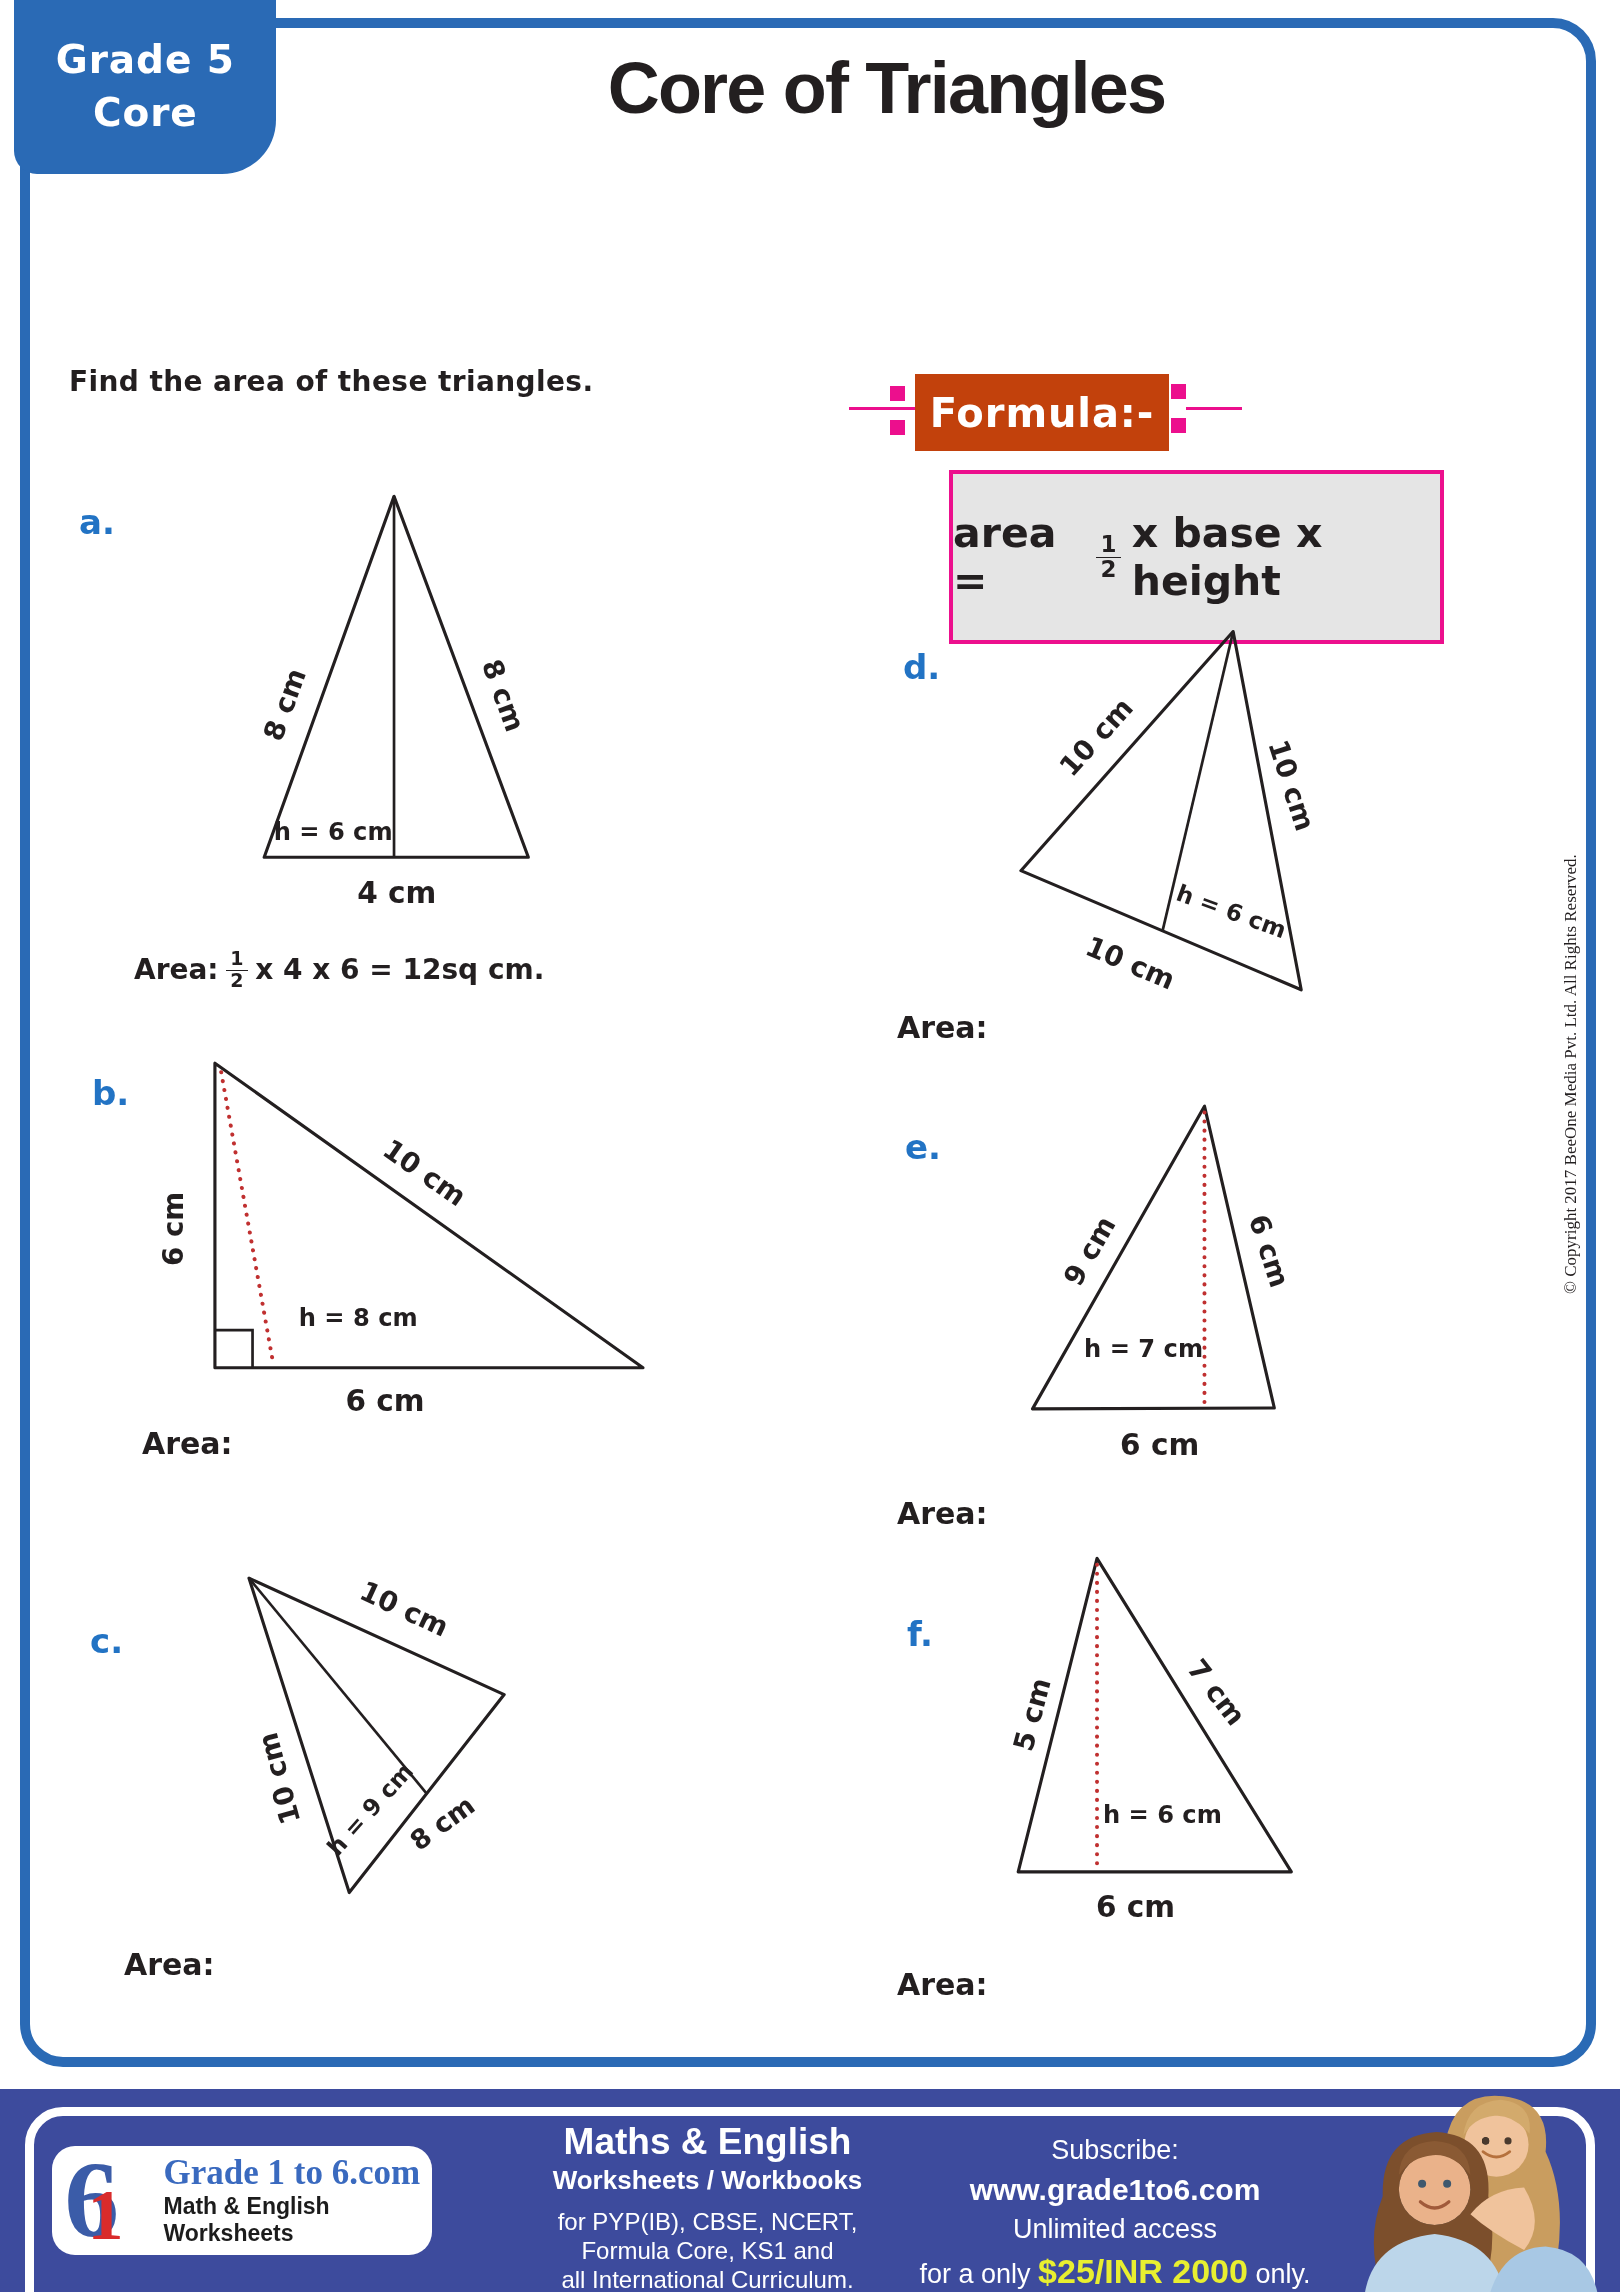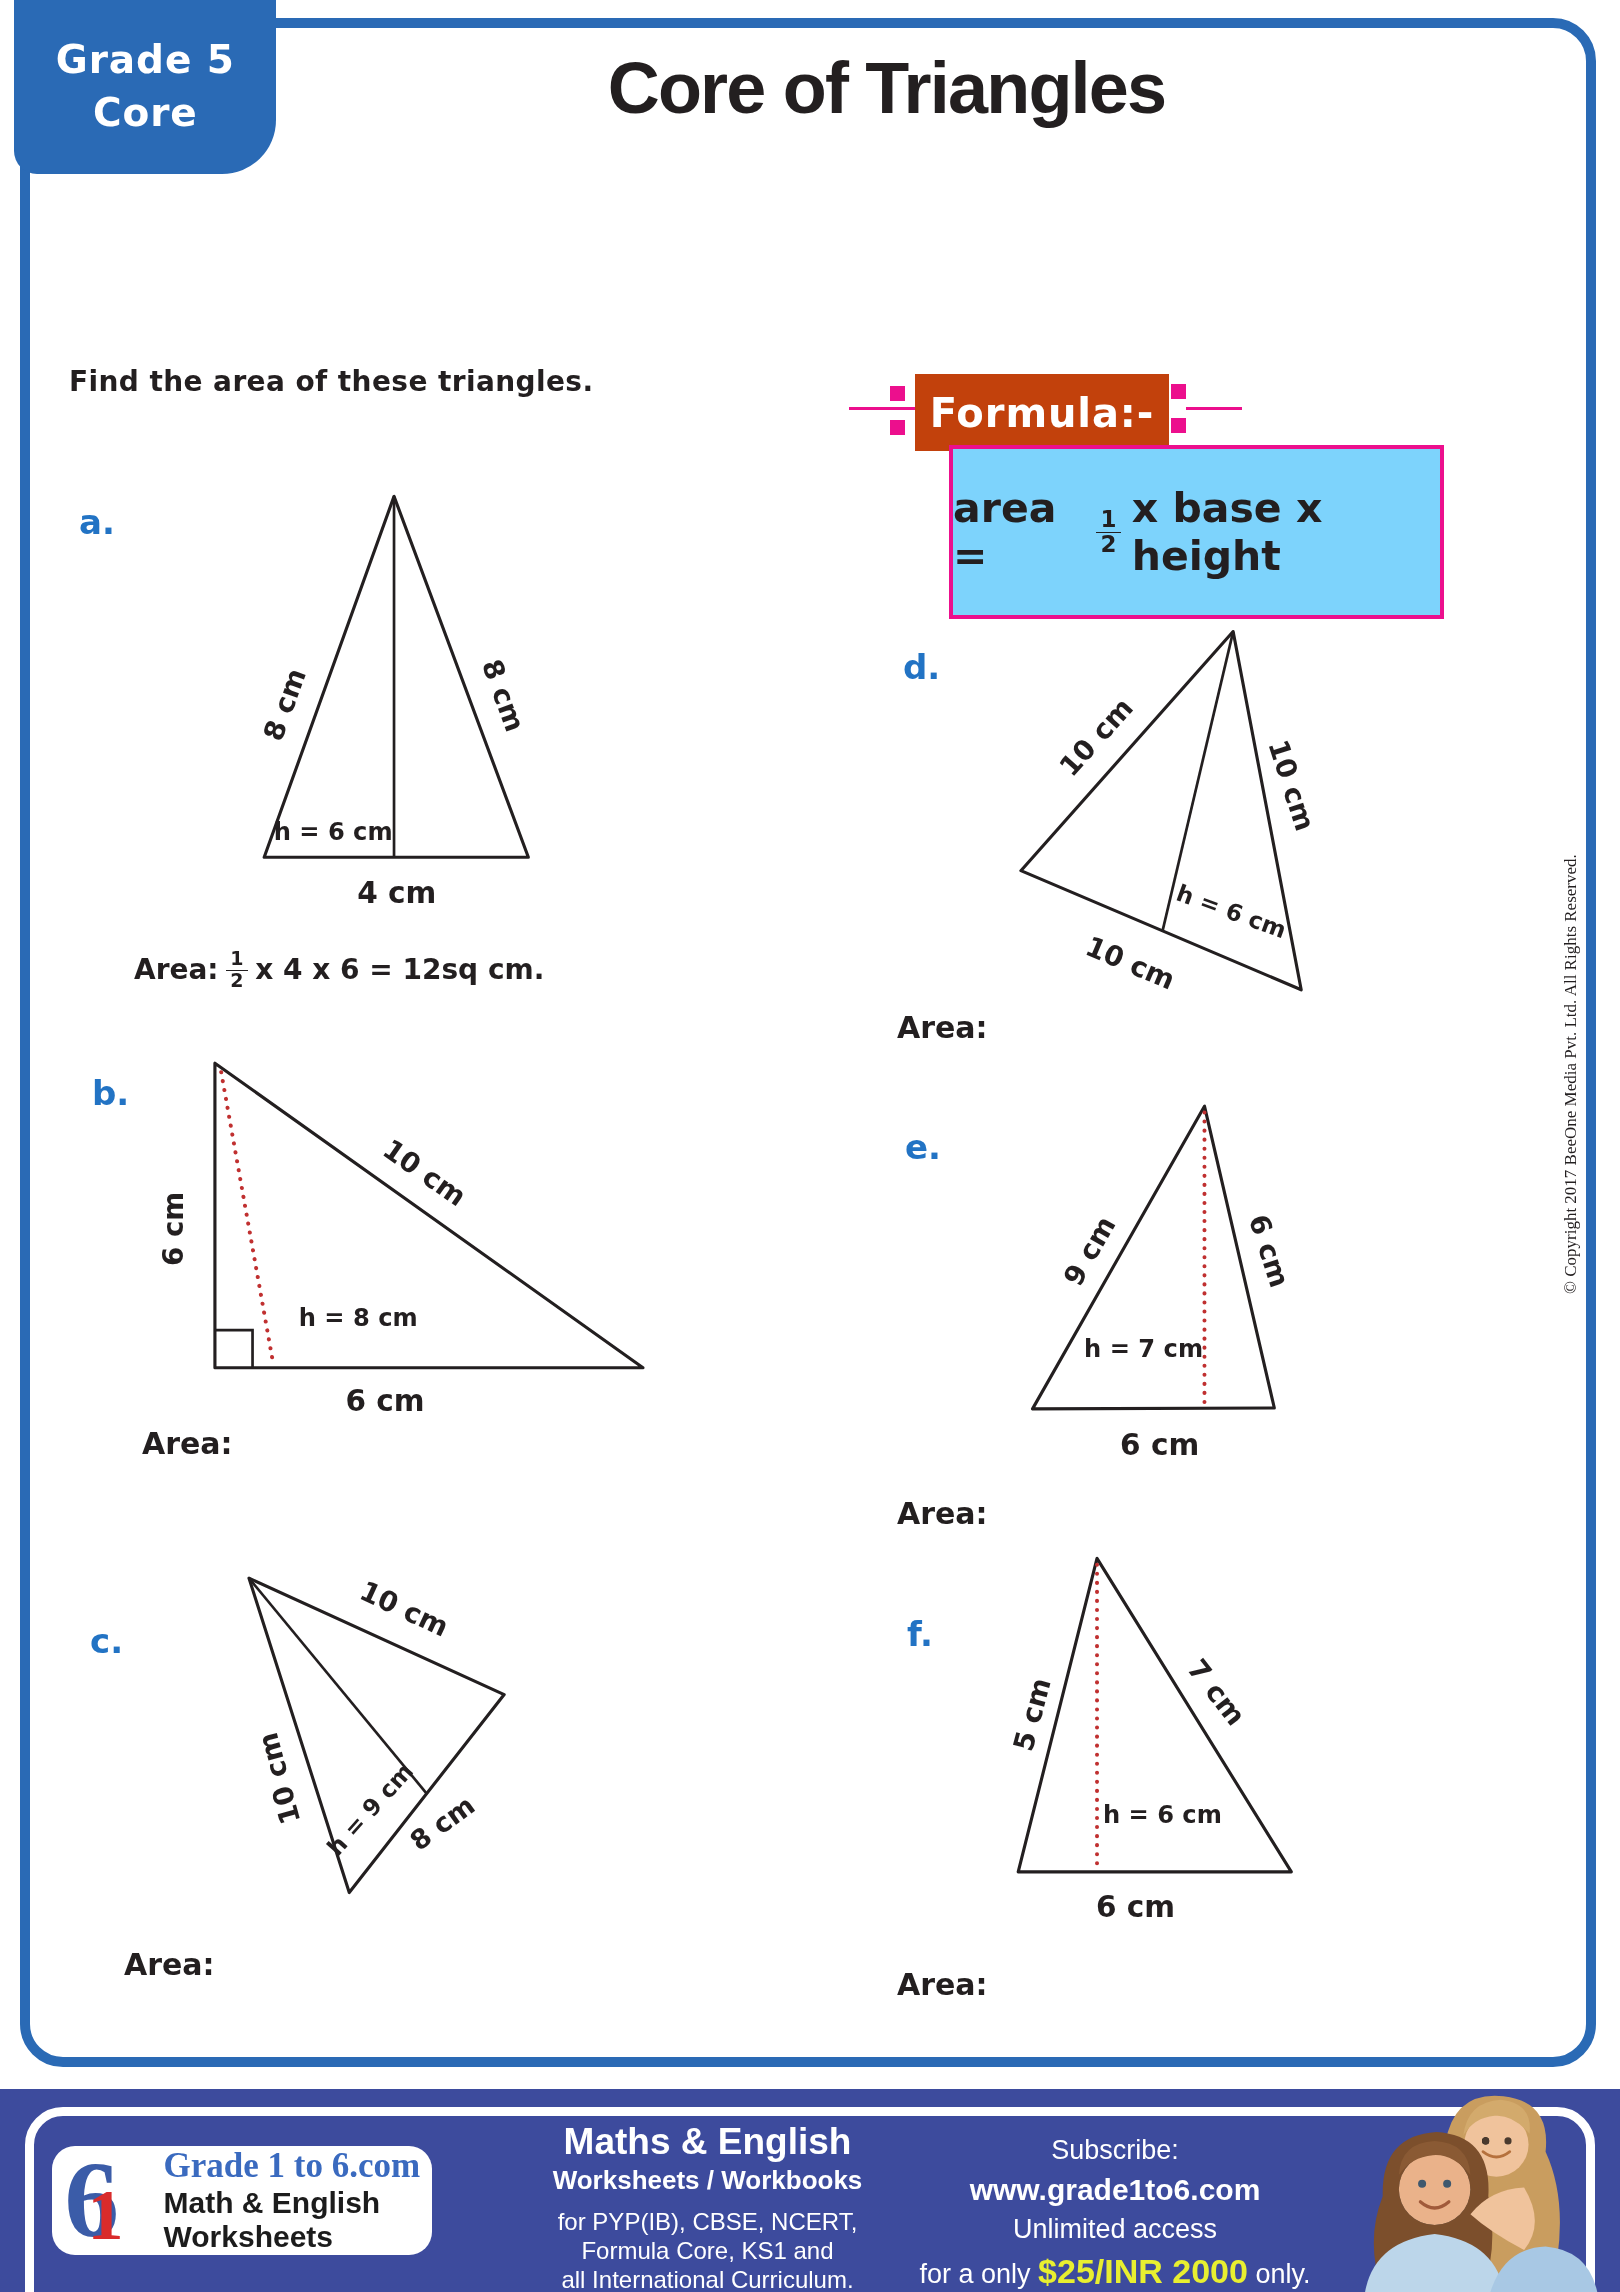--- a/index.html
+++ b/index.html
@@ -43,22 +43,22 @@
   .formula-line { position:absolute; height:2.7px; background:#ec0f8d; top:407px; }
   .fh-line-left { left:849px; width:66px; }
   .fh-line-right { left:1186px; width:56px; }
   .handle { position:absolute; width:15px; height:15px; background:#ec0f8d; }
   .formula-header {
     position:absolute; left:915px; top:374px; width:254px; height:77px; background:#c2410c;
     display:flex; align-items:center; justify-content:center;
     color:#fff; font-size:40px; font-weight:bold; letter-spacing:0.9px;
   }
   .formula-box {
-    position:absolute; left:949px; top:445px; width:495px; height:174px;
-    border:4.5px solid #ec0f8d; background:#7dd3fc;
+    position:absolute; left:949px; top:470px; width:495px; height:174px;
+    border:4.5px solid #ec0f8d; background:#e5e5e5;
     display:flex; align-items:center; justify-content:center; gap:10.7px;
     font-size:41px; font-weight:600;
   }
   .formula-box .frac { font-size:23px; }
 
   
   .copyright {
     position:absolute; left:1354px; top:1062px; width:439px; height:25px;
     transform:rotate(-90deg); transform-origin:center;
     font-family:"Liberation Serif", serif; font-size:17px; text-align:center; white-space:nowrap;
@@ -77,21 +77,21 @@
     position:absolute; left:52px; top:57px; width:380px; height:109px; background:#ffffff;
     border-radius:23px; display:flex; align-items:center; padding:5.4px 9px 5.4px 12.5px;
   }
   .logo-mark { position:relative; width:99px; height:99px; flex:0 0 auto; }
   .logo-six { position:absolute; left:0; top:-14.3px; font-size:109px; font-weight:bold;
               color:#3b5ca8; font-family:"Liberation Serif", serif; }
   .logo-one { position:absolute; left:23px; top:23px; font-size:72px; font-weight:bold;
               color:#d92b2b; font-family:"Liberation Serif", serif; }
   .logo-text { display:flex; flex-direction:column; justify-content:center; }
   .logo-title { font-family:"Liberation Serif", serif; font-weight:bold; font-size:35px; color:#3a6abf; line-height:1.1; }
-  .logo-sub { font-family:"Liberation Sans", sans-serif; font-size:30px; color:#1c1c1c; font-weight:600; }
+  .logo-sub { font-family:"Liberation Sans", sans-serif; font-size:23px; color:#1c1c1c; font-weight:600; }
   .f-center { position:absolute; left:497px; top:32px; width:421px; text-align:center; color:#ffffff;
               font-family:"Liberation Sans", sans-serif; }
   .f-center .t1 { font-size:37px; font-weight:bold; }
   .f-center .t2 { font-size:26px; font-weight:bold; margin-top:1.8px; }
   .f-center .t3 { font-size:24px; margin-top:12.5px; line-height:1.2; }
   .f-sub { position:absolute; left:909px; top:43px; width:412px; text-align:center; color:#ffffff;
            font-family:"Liberation Sans", sans-serif; font-size:27px; line-height:1.38; }
   .f-sub .url { font-weight:bold; font-size:30px; }
   .f-sub .price { color:#e8ef30; font-weight:bold; font-size:34px; }
   .photo { position:absolute; right:0; top:0; width:309px; height:204px; }

